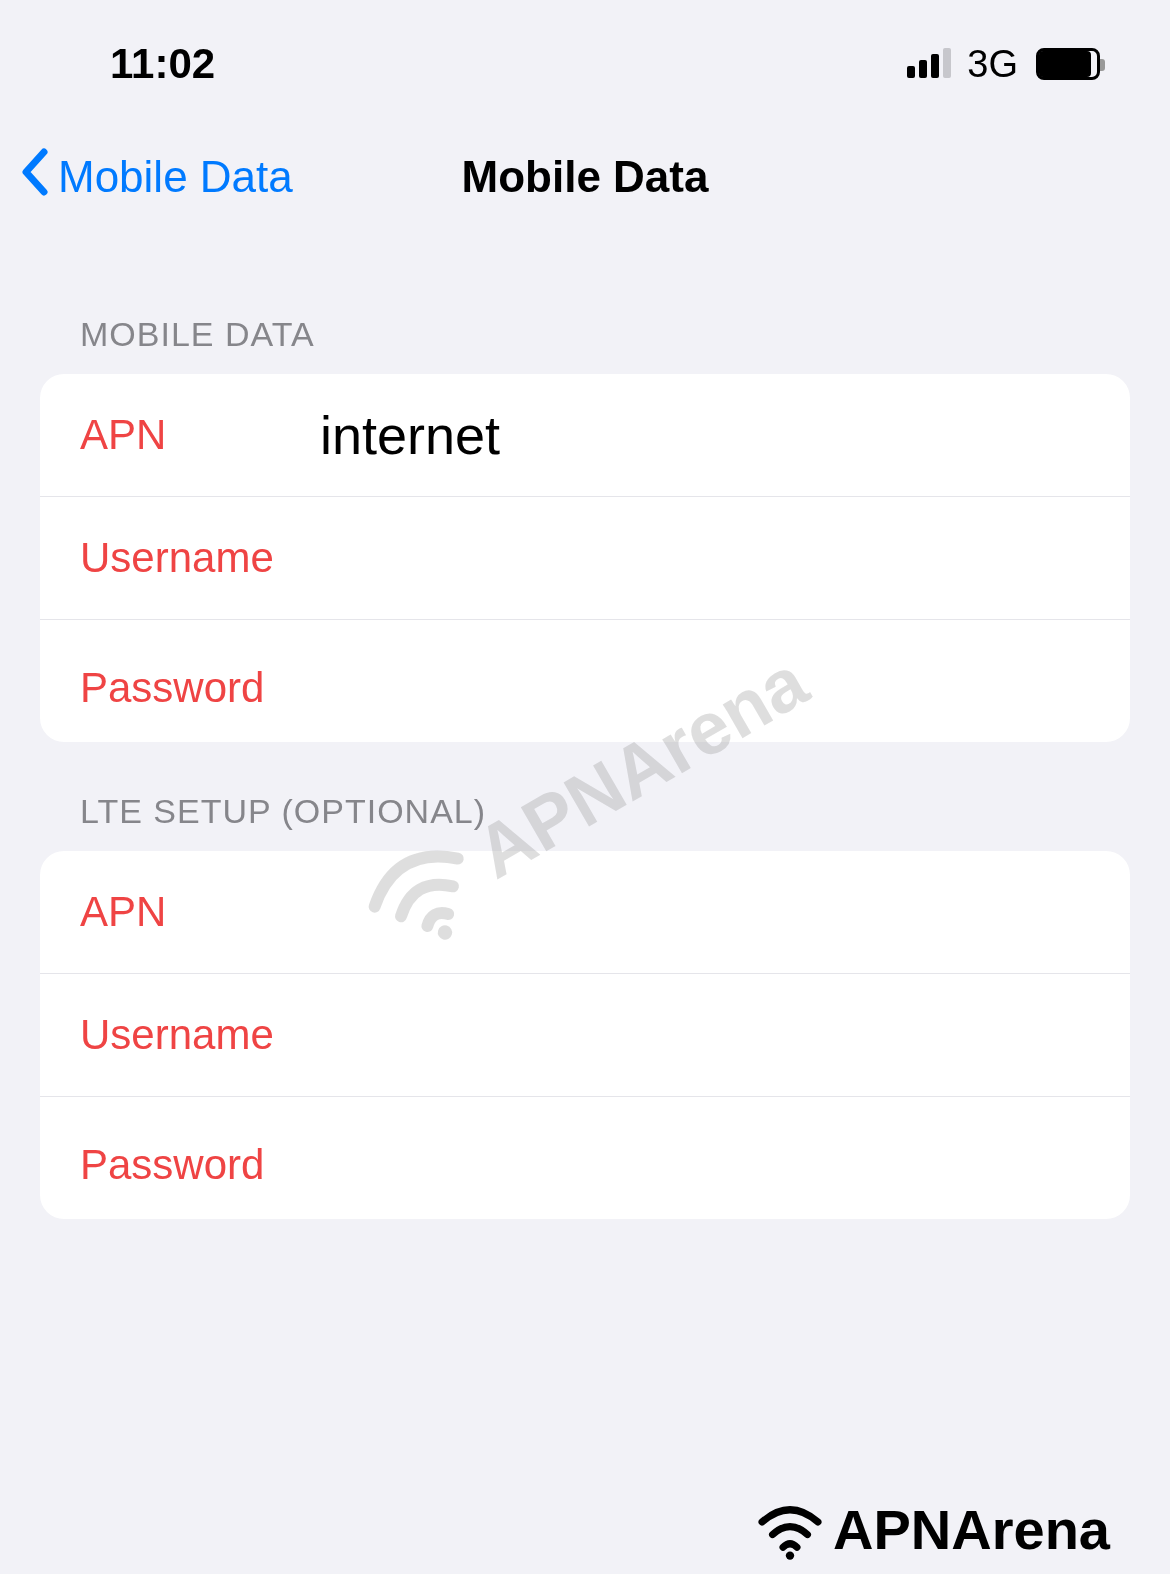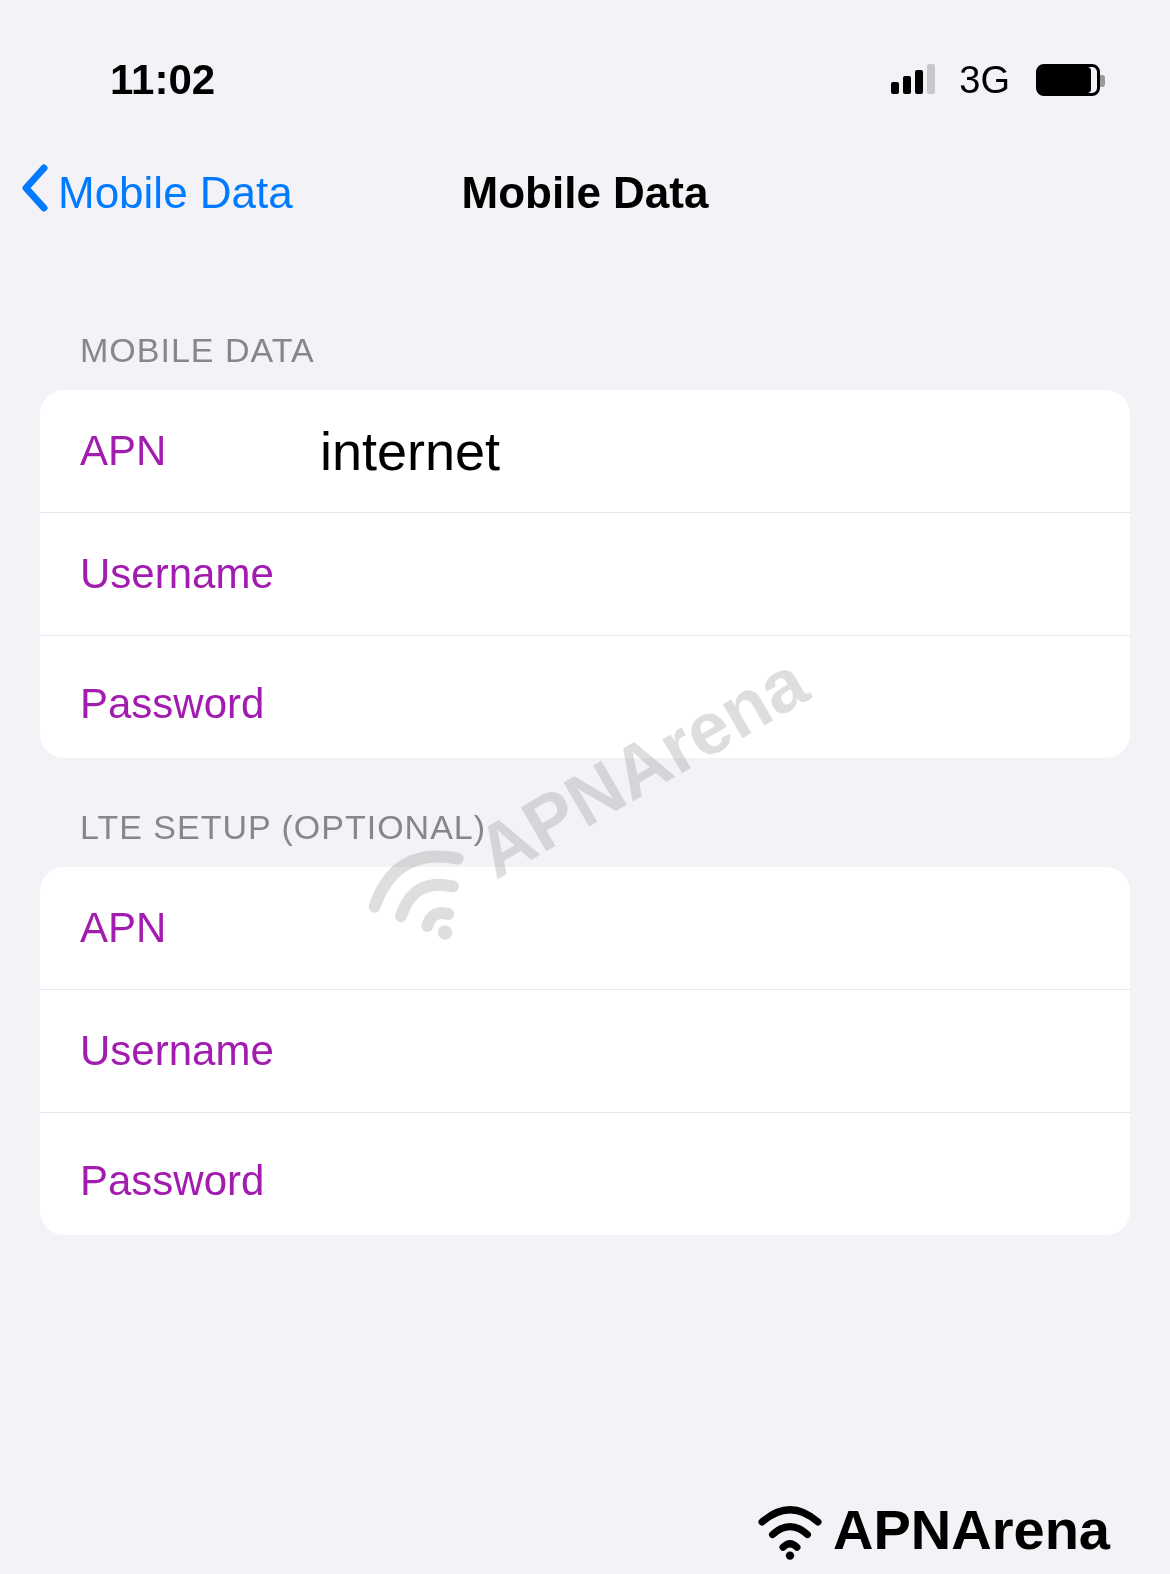--- a/index.html
+++ b/index.html
@@ -12,31 +12,31 @@
       width: 1170px;
       height: 1574px;
       background: #f2f2f7;
       position: relative;
       overflow: hidden;
     }
     .status-bar {
       display: flex;
       justify-content: space-between;
       align-items: center;
-      padding: 56px 70px 30px 110px;
+      padding: 40px 70px 30px 110px;
     }
     .status-time {
       font-size: 42px;
       font-weight: 600;
       color: #000;
     }
     .status-right {
       display: flex;
       align-items: center;
-      gap: 18px;
+      gap: 10px;
     }
     .signal-bars {
       display: flex;
       align-items: flex-end;
       gap: 4px;
       height: 28px;
     }
     .signal-bar {
       width: 8px;
       background: #000;
@@ -123,21 +123,21 @@
       padding: 30px 40px;
       border-bottom: 1px solid #e5e5ea;
       min-height: 120px;
     }
     .settings-row:last-child {
       border-bottom: none;
       align-items: flex-end;
     }
     .row-label {
       font-size: 42px;
-      color: #a21caf;
+      color: #ef4444;
       font-weight: 400;
       width: 240px;
       flex-shrink: 0;
     }
     .row-input {
       font-size: 54px;
       color: #000;
       font-weight: 400;
       border: none;
       outline: none;

